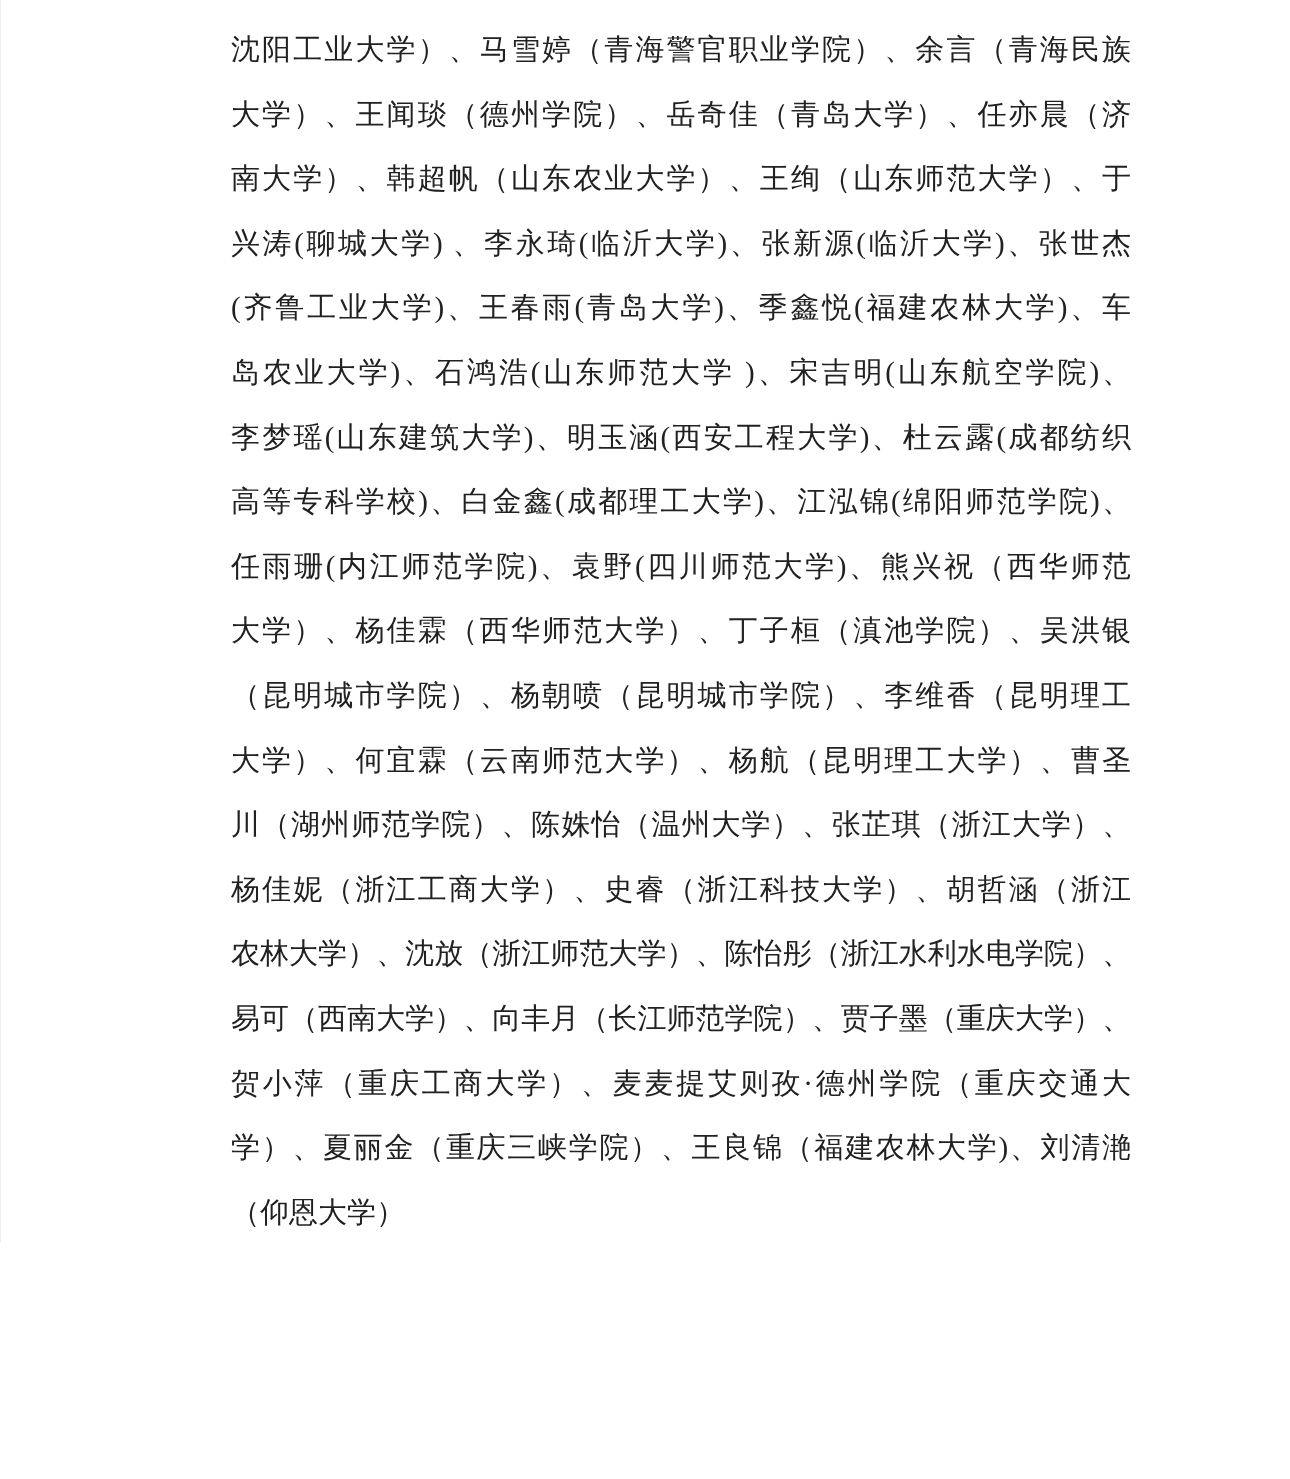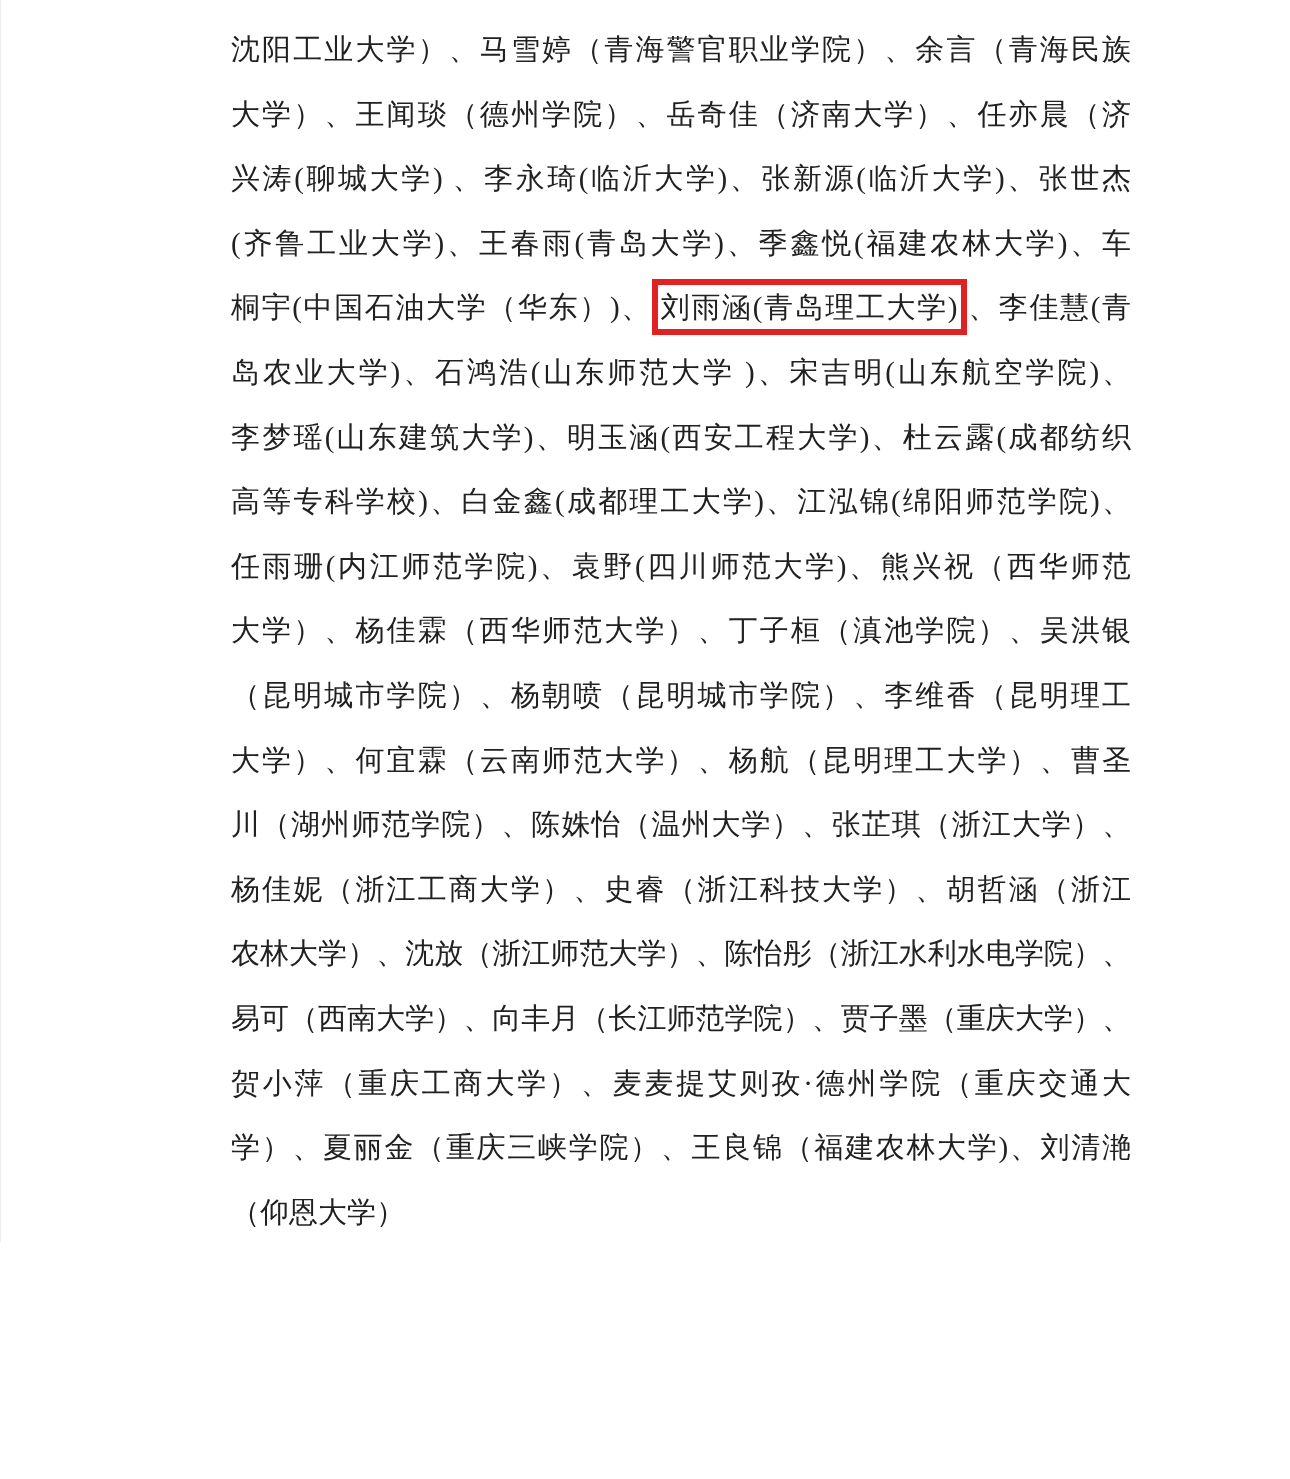--- a/index.html
+++ b/index.html
@@ -42,24 +42,24 @@
     border: 6px solid var(--hl-color, #e02222);
     padding: 6px 3px;
   }
 </style>
 </head>
 <body>
 
 <div class="page">
   <div class="text-block" id="lines-container">
       <div class="line"><span class="seg">沈阳工业大学）、马雪婷（青海警官职业学院）、余言（青海民族</span></div>
-      <div class="line"><span class="seg">大学）、王闻琰（德州学院）、岳奇佳（济南大学）、任亦晨（济</span></div>
+      <div class="line"><span class="seg">大学）、王闻琰（德州学院）、岳奇佳（青岛大学）、任亦晨（济</span></div>
+      <div class="line"><span class="seg">南大学）、韩超帆（山东农业大学）、王绚（山东师范大学）、于</span></div>
       <div class="line"><span class="seg">兴涛(聊城大学) 、李永琦(临沂大学)、张新源(临沂大学)、张世杰</span></div>
       <div class="line"><span class="seg">(齐鲁工业大学)、王春雨(青岛大学)、季鑫悦(福建农林大学)、车</span></div>
-      <div class="line"><span class="seg">桐宇(中国石油大学（华东）)、</span><span class="hl">刘雨涵(青岛理工大学)</span><span class="seg">、李佳慧(青</span></div>
       <div class="line"><span class="seg">岛农业大学)、石鸿浩(山东师范大学 )、宋吉明(山东航空学院)、</span></div>
       <div class="line"><span class="seg">李梦瑶(山东建筑大学)、明玉涵(西安工程大学)、杜云露(成都纺织</span></div>
       <div class="line"><span class="seg">高等专科学校)、白金鑫(成都理工大学)、江泓锦(绵阳师范学院)、</span></div>
       <div class="line"><span class="seg">任雨珊(内江师范学院)、袁野(四川师范大学)、熊兴祝（西华师范</span></div>
       <div class="line"><span class="seg">大学）、杨佳霖（西华师范大学）、丁子桓（滇池学院）、吴洪银</span></div>
       <div class="line"><span class="seg">（昆明城市学院）、杨朝喷（昆明城市学院）、李维香（昆明理工</span></div>
       <div class="line"><span class="seg">大学）、何宜霖（云南师范大学）、杨航（昆明理工大学）、曹圣</span></div>
       <div class="line"><span class="seg">川（湖州师范学院）、陈姝怡（温州大学）、张芷琪（浙江大学）、</span></div>
       <div class="line"><span class="seg">杨佳妮（浙江工商大学）、史睿（浙江科技大学）、胡哲涵（浙江</span></div>
       <div class="line"><span class="seg">农林大学）、沈放（浙江师范大学）、陈怡彤（浙江水利水电学院）、</span></div>

